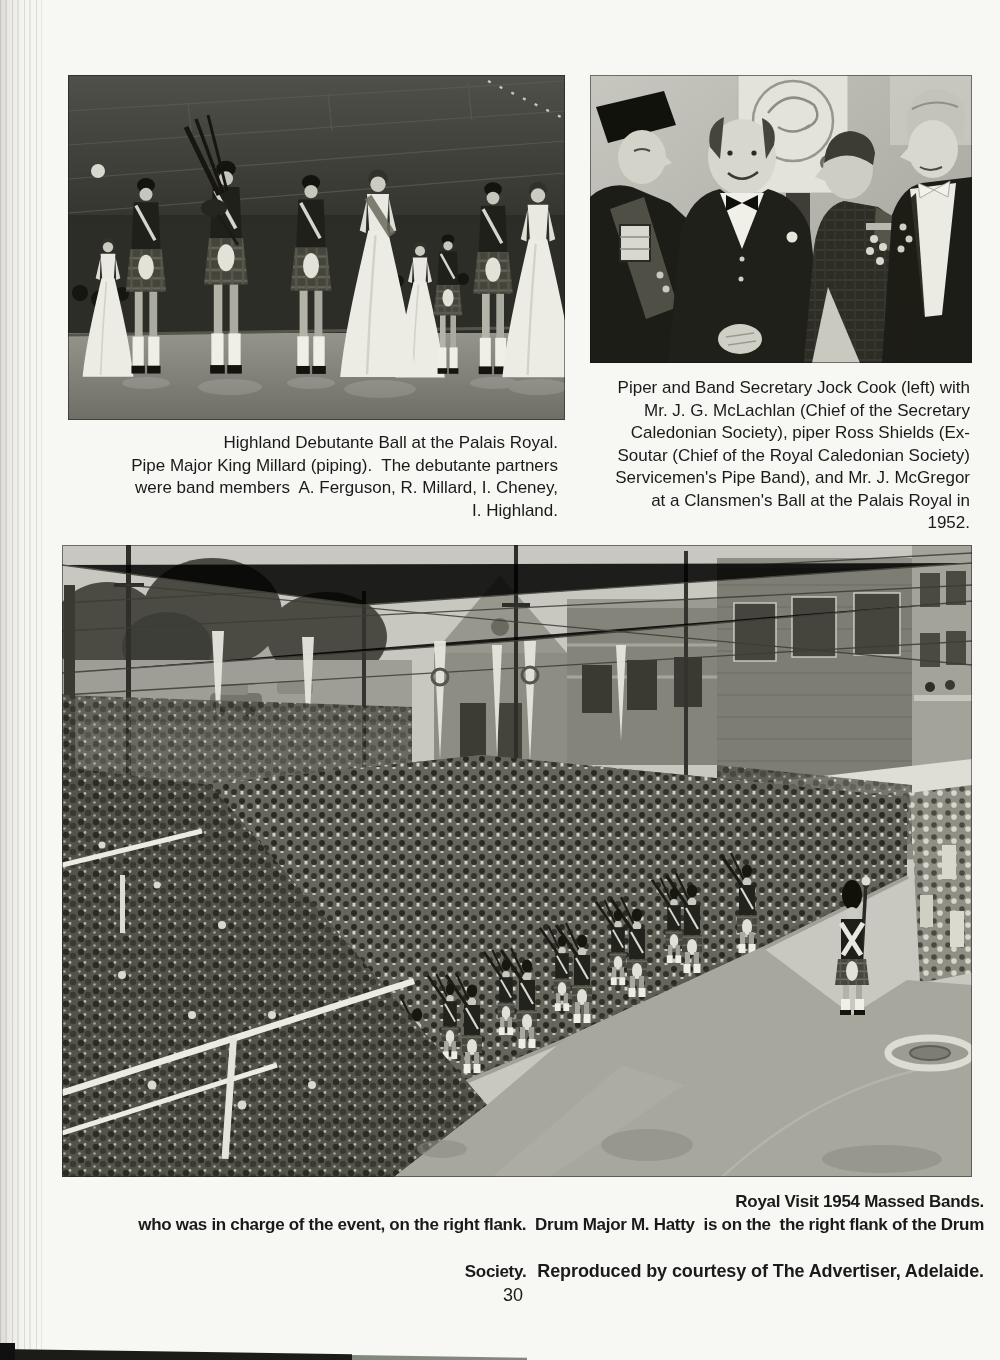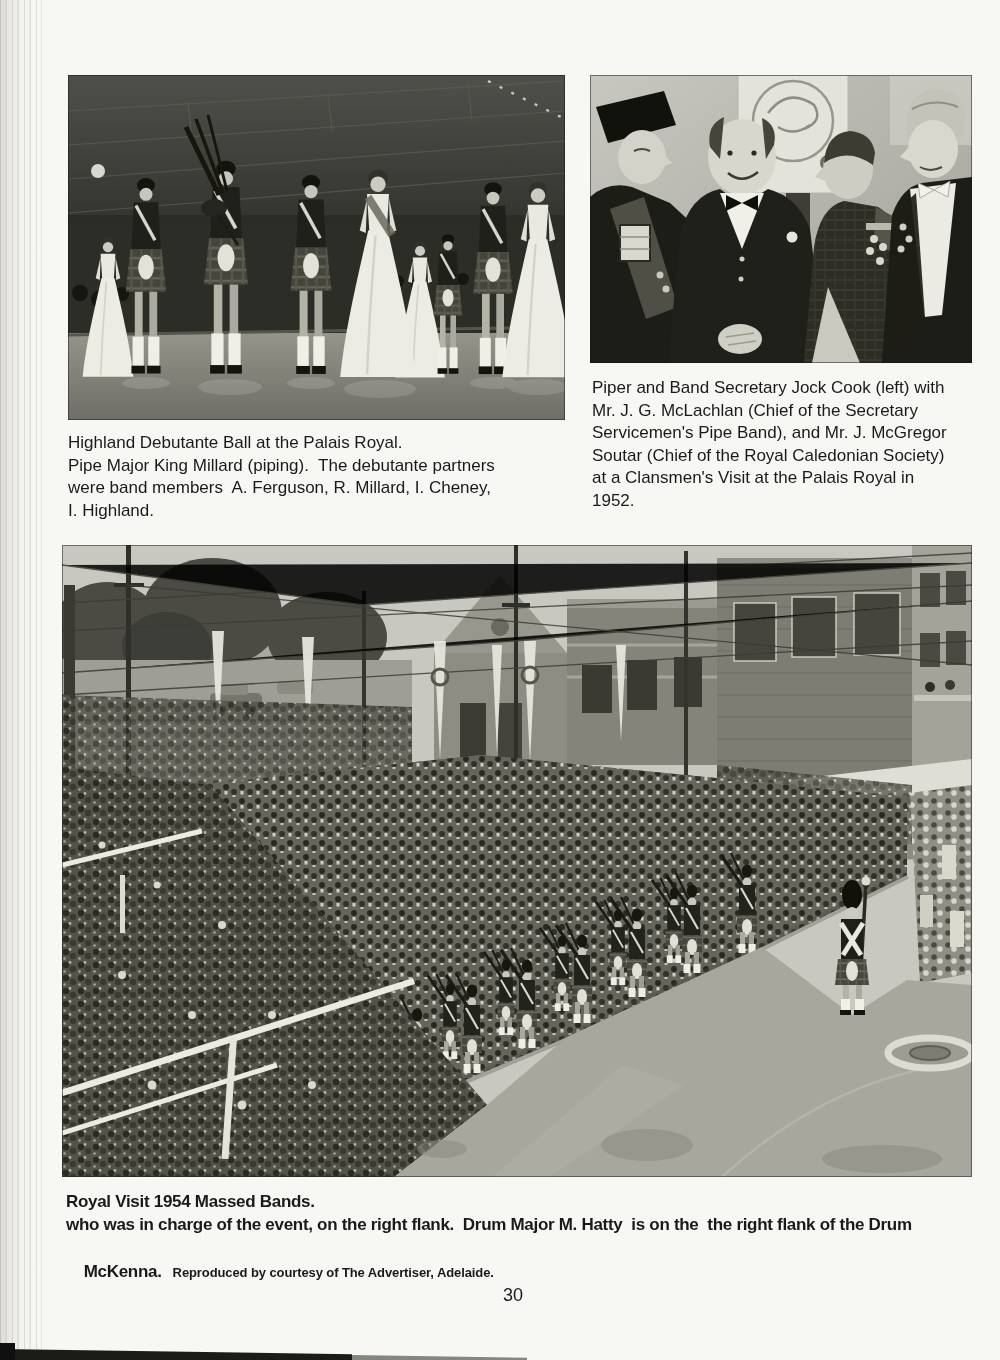--- a/index.html
+++ b/index.html
@@ -17,26 +17,26 @@
   .scan-wedge{position:absolute;bottom:0;left:0;width:352px;height:13px;background:#1b1b17;
     clip-path:polygon(0 15%,100% 55%,100% 100%,0 100%);}
   .scan-wedge-2{position:absolute;bottom:0;left:352px;width:175px;height:5px;background:#6f746a;opacity:.85;
     clip-path:polygon(0 0,100% 55%,100% 100%,0 100%);}
   .scan-nub{position:absolute;bottom:0;left:0;width:15px;height:17px;background:#101010;}
   .photo{position:absolute;margin:0;padding:0;background:#6b6b64;}
   .photo svg{display:block;width:100%;height:100%;}
   #photo-deb{left:68px;top:75px;width:497px;height:345px;}
   #photo-men{left:590px;top:75px;width:382px;height:288px;}
   #photo-parade{left:62px;top:545px;width:910px;height:632px;}
-  .caption{position:absolute;font-size:17px;line-height:22.5px;}
+  .caption{position:absolute;font-size:17px;line-height:22.5px;text-align:right;}
   .cap-line{white-space:pre;}
   #cap-left{left:68px;top:432px;width:490px;}
   #cap-right{left:592px;top:377px;width:378px;}
   #cap-bottom{left:66px;top:1190px;width:918px;line-height:23.2px;letter-spacing:-0.3px;font-weight:bold;}
-  .credit{font-size:13px;letter-spacing:-0.1px;margin-left:11px;margin-top:12px;}
+  .credit{font-size:18px;letter-spacing:-0.1px;margin-left:11px;margin-top:12px;}
   .pageno{position:absolute;left:463px;top:1285px;width:100px;text-align:center;font-size:18px;}
 </style>
 </head>
 <body>
 
 <div class="scan-gutter"></div>
 
 <figure id="photo-deb" class="photo">
 <svg viewBox="0 0 497 345" preserveAspectRatio="none">
   <defs>
@@ -417,31 +417,32 @@
 <div id="cap-left" class="caption">
   <div class="cap-line">Highland Debutante Ball at the Palais Royal.</div>
   <div class="cap-line">Pipe Major King Millard (piping).  The debutante partners</div>
   <div class="cap-line">were band members  A. Ferguson, R. Millard, I. Cheney,</div>
   <div class="cap-line">I. Highland.</div>
 </div>
 
 <div id="cap-right" class="caption">
   <div class="cap-line">Piper and Band Secretary Jock Cook (left) with</div>
   <div class="cap-line">Mr. J. G. McLachlan (Chief of the Secretary</div>
+  <div class="cap-line">Caledonian Society), piper Ross Shields (Ex-</div>
+  <div class="cap-line">Soutar (Chief of the Royal Caledonian Society)</div>
   <div class="cap-line">Servicemen's Pipe Band), and Mr. J. McGregor</div>
-  <div class="cap-line">Soutar (Chief of the Royal Caledonian Society)</div>
-  <div class="cap-line">at a Clansmen's Visit at the Palais Royal in</div>
+  <div class="cap-line">at a Clansmen's Ball at the Palais Royal in</div>
   <div class="cap-line">1952.</div>
 </div>
 
 <div id="cap-bottom" class="caption">
   <div class="cap-line">Royal Visit 1954 Massed Bands.</div>
   <div class="cap-line">who was in charge of the event, on the right flank.  Drum Major M. Hatty  is on the  the right flank of the Drum</div>
   <div class="cap-line">
-    <span>McKenna.</span><span class="credit">Reproduced by courtesy of The Advertiser, Adelaide.</span>
+    <span>Society.</span><span class="credit">Reproduced by courtesy of The Advertiser, Adelaide.</span>
   </div>
 </div>
 
 <div class="pageno">30</div>
 
 <div class="scan-wedge"></div>
 <div class="scan-wedge-2"></div>
 <div class="scan-nub"></div>
 
 </body></html>

